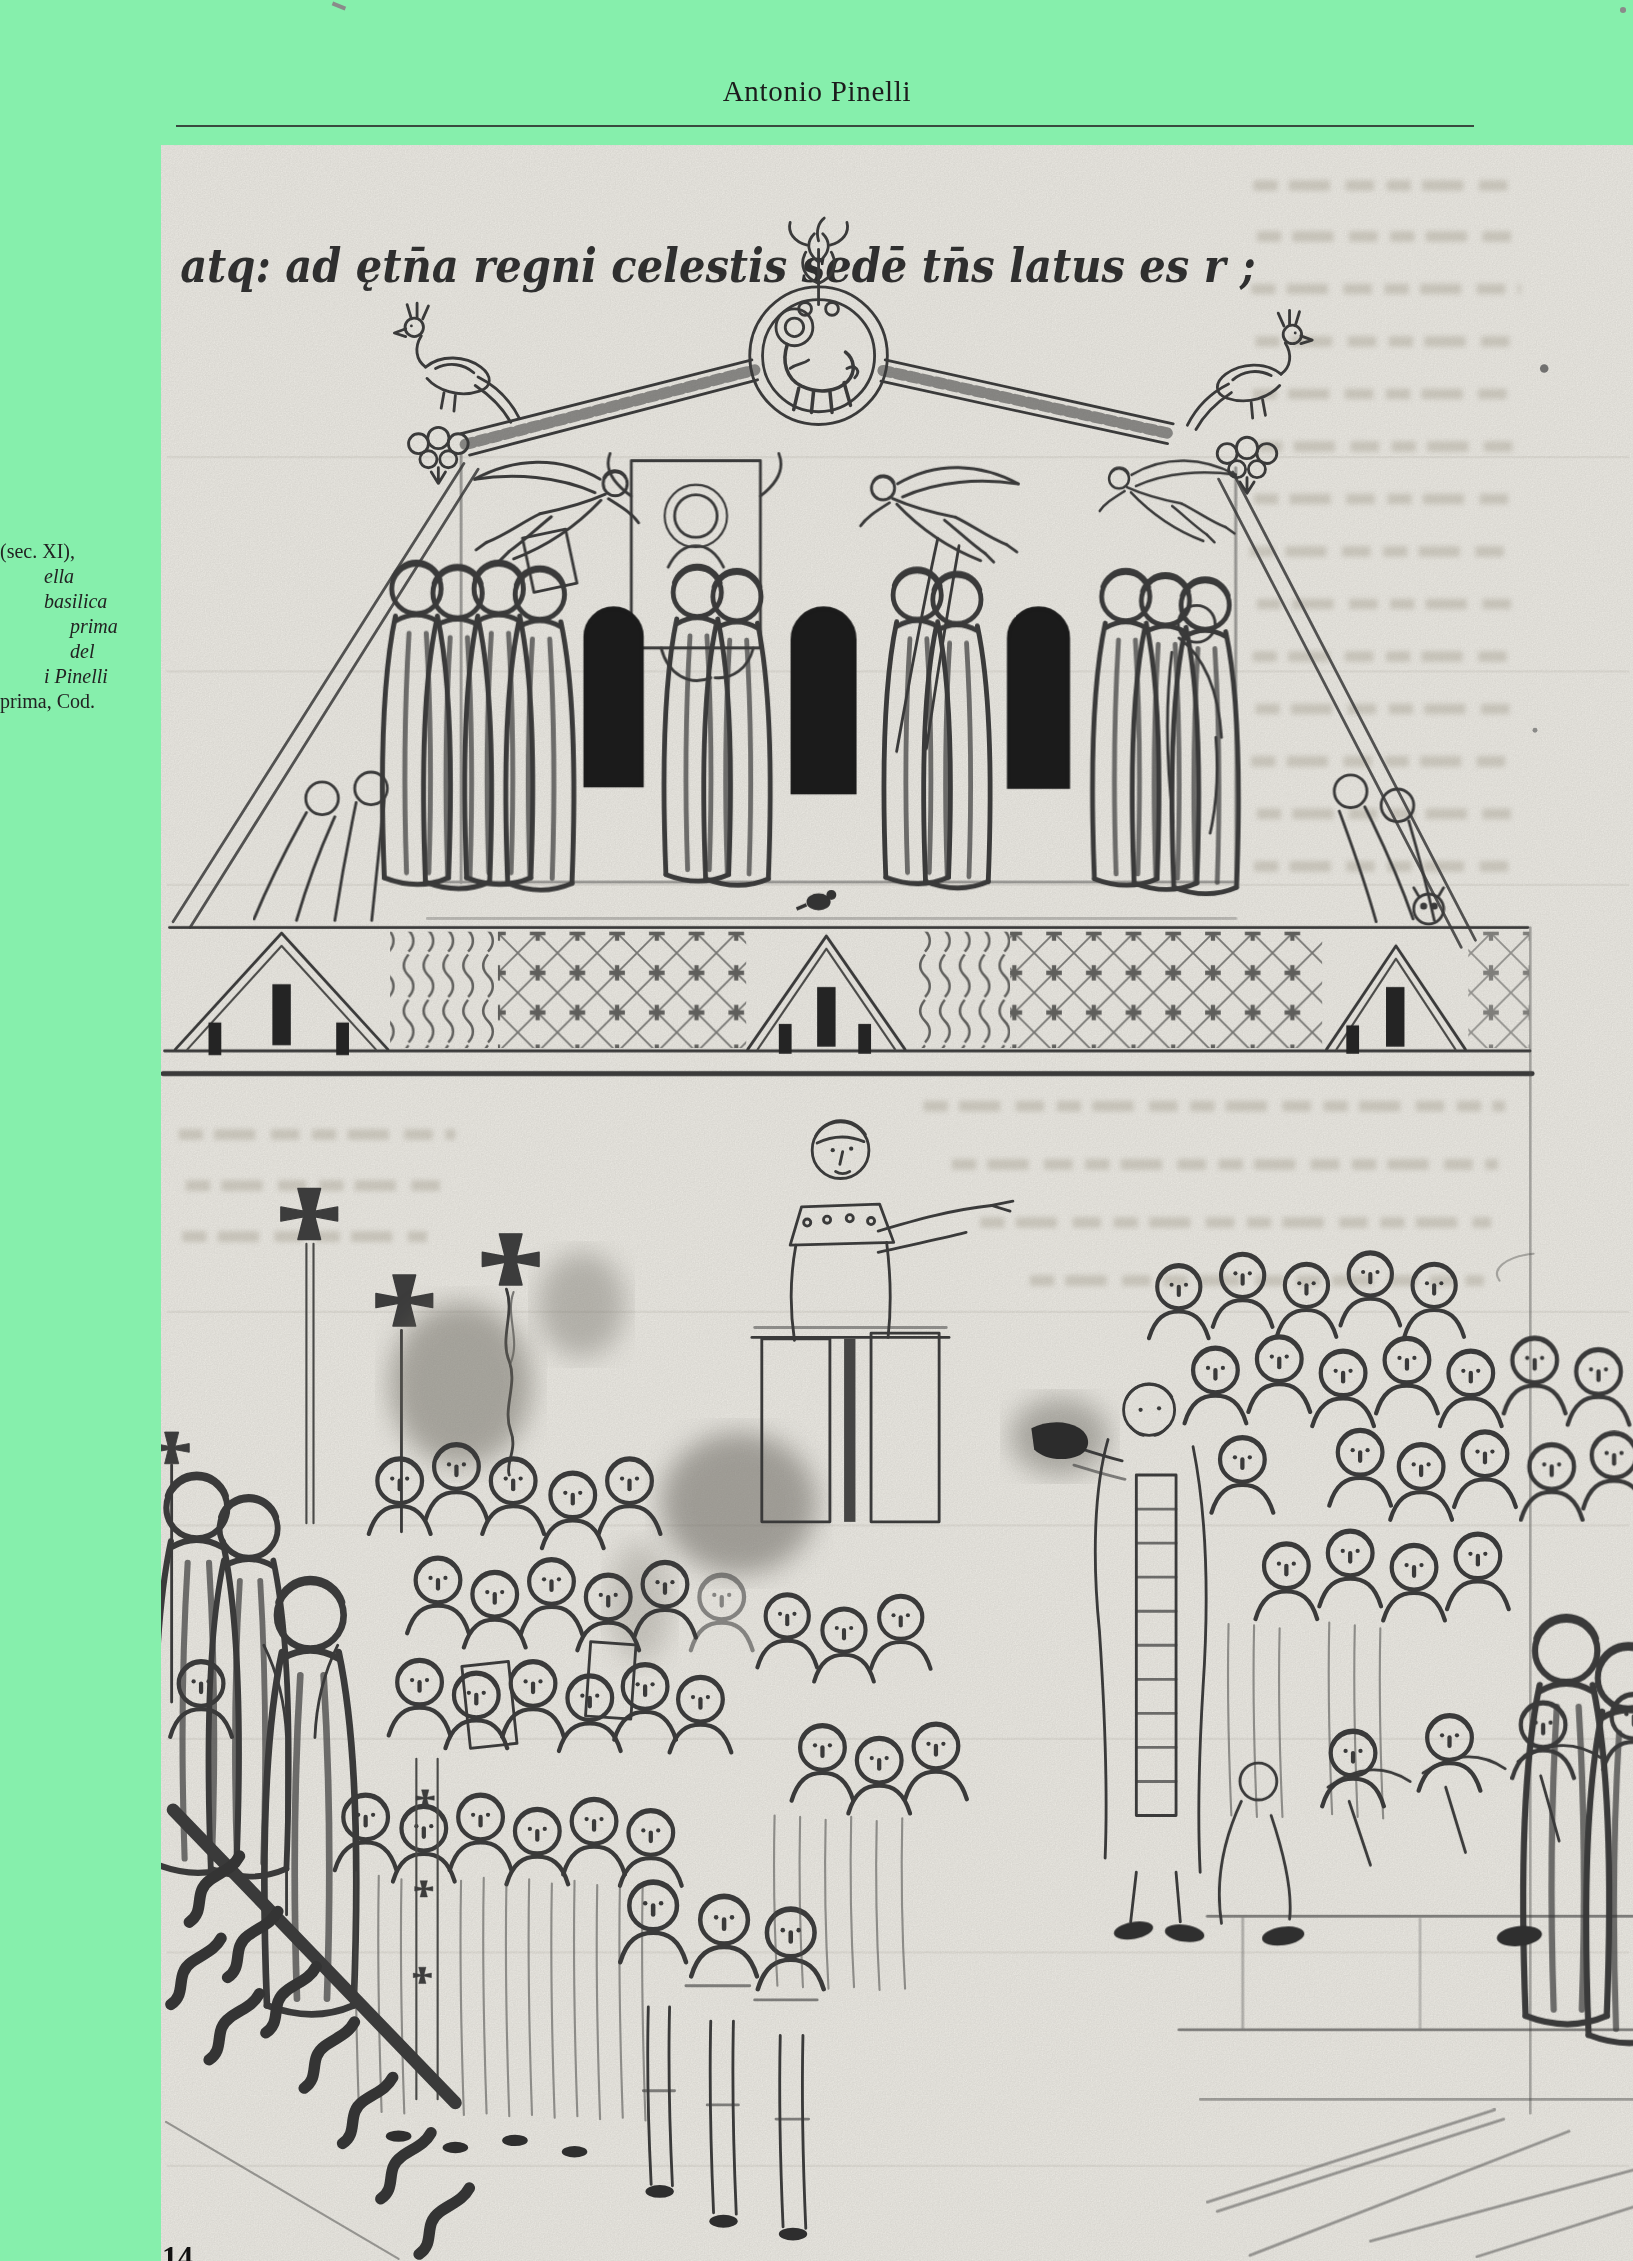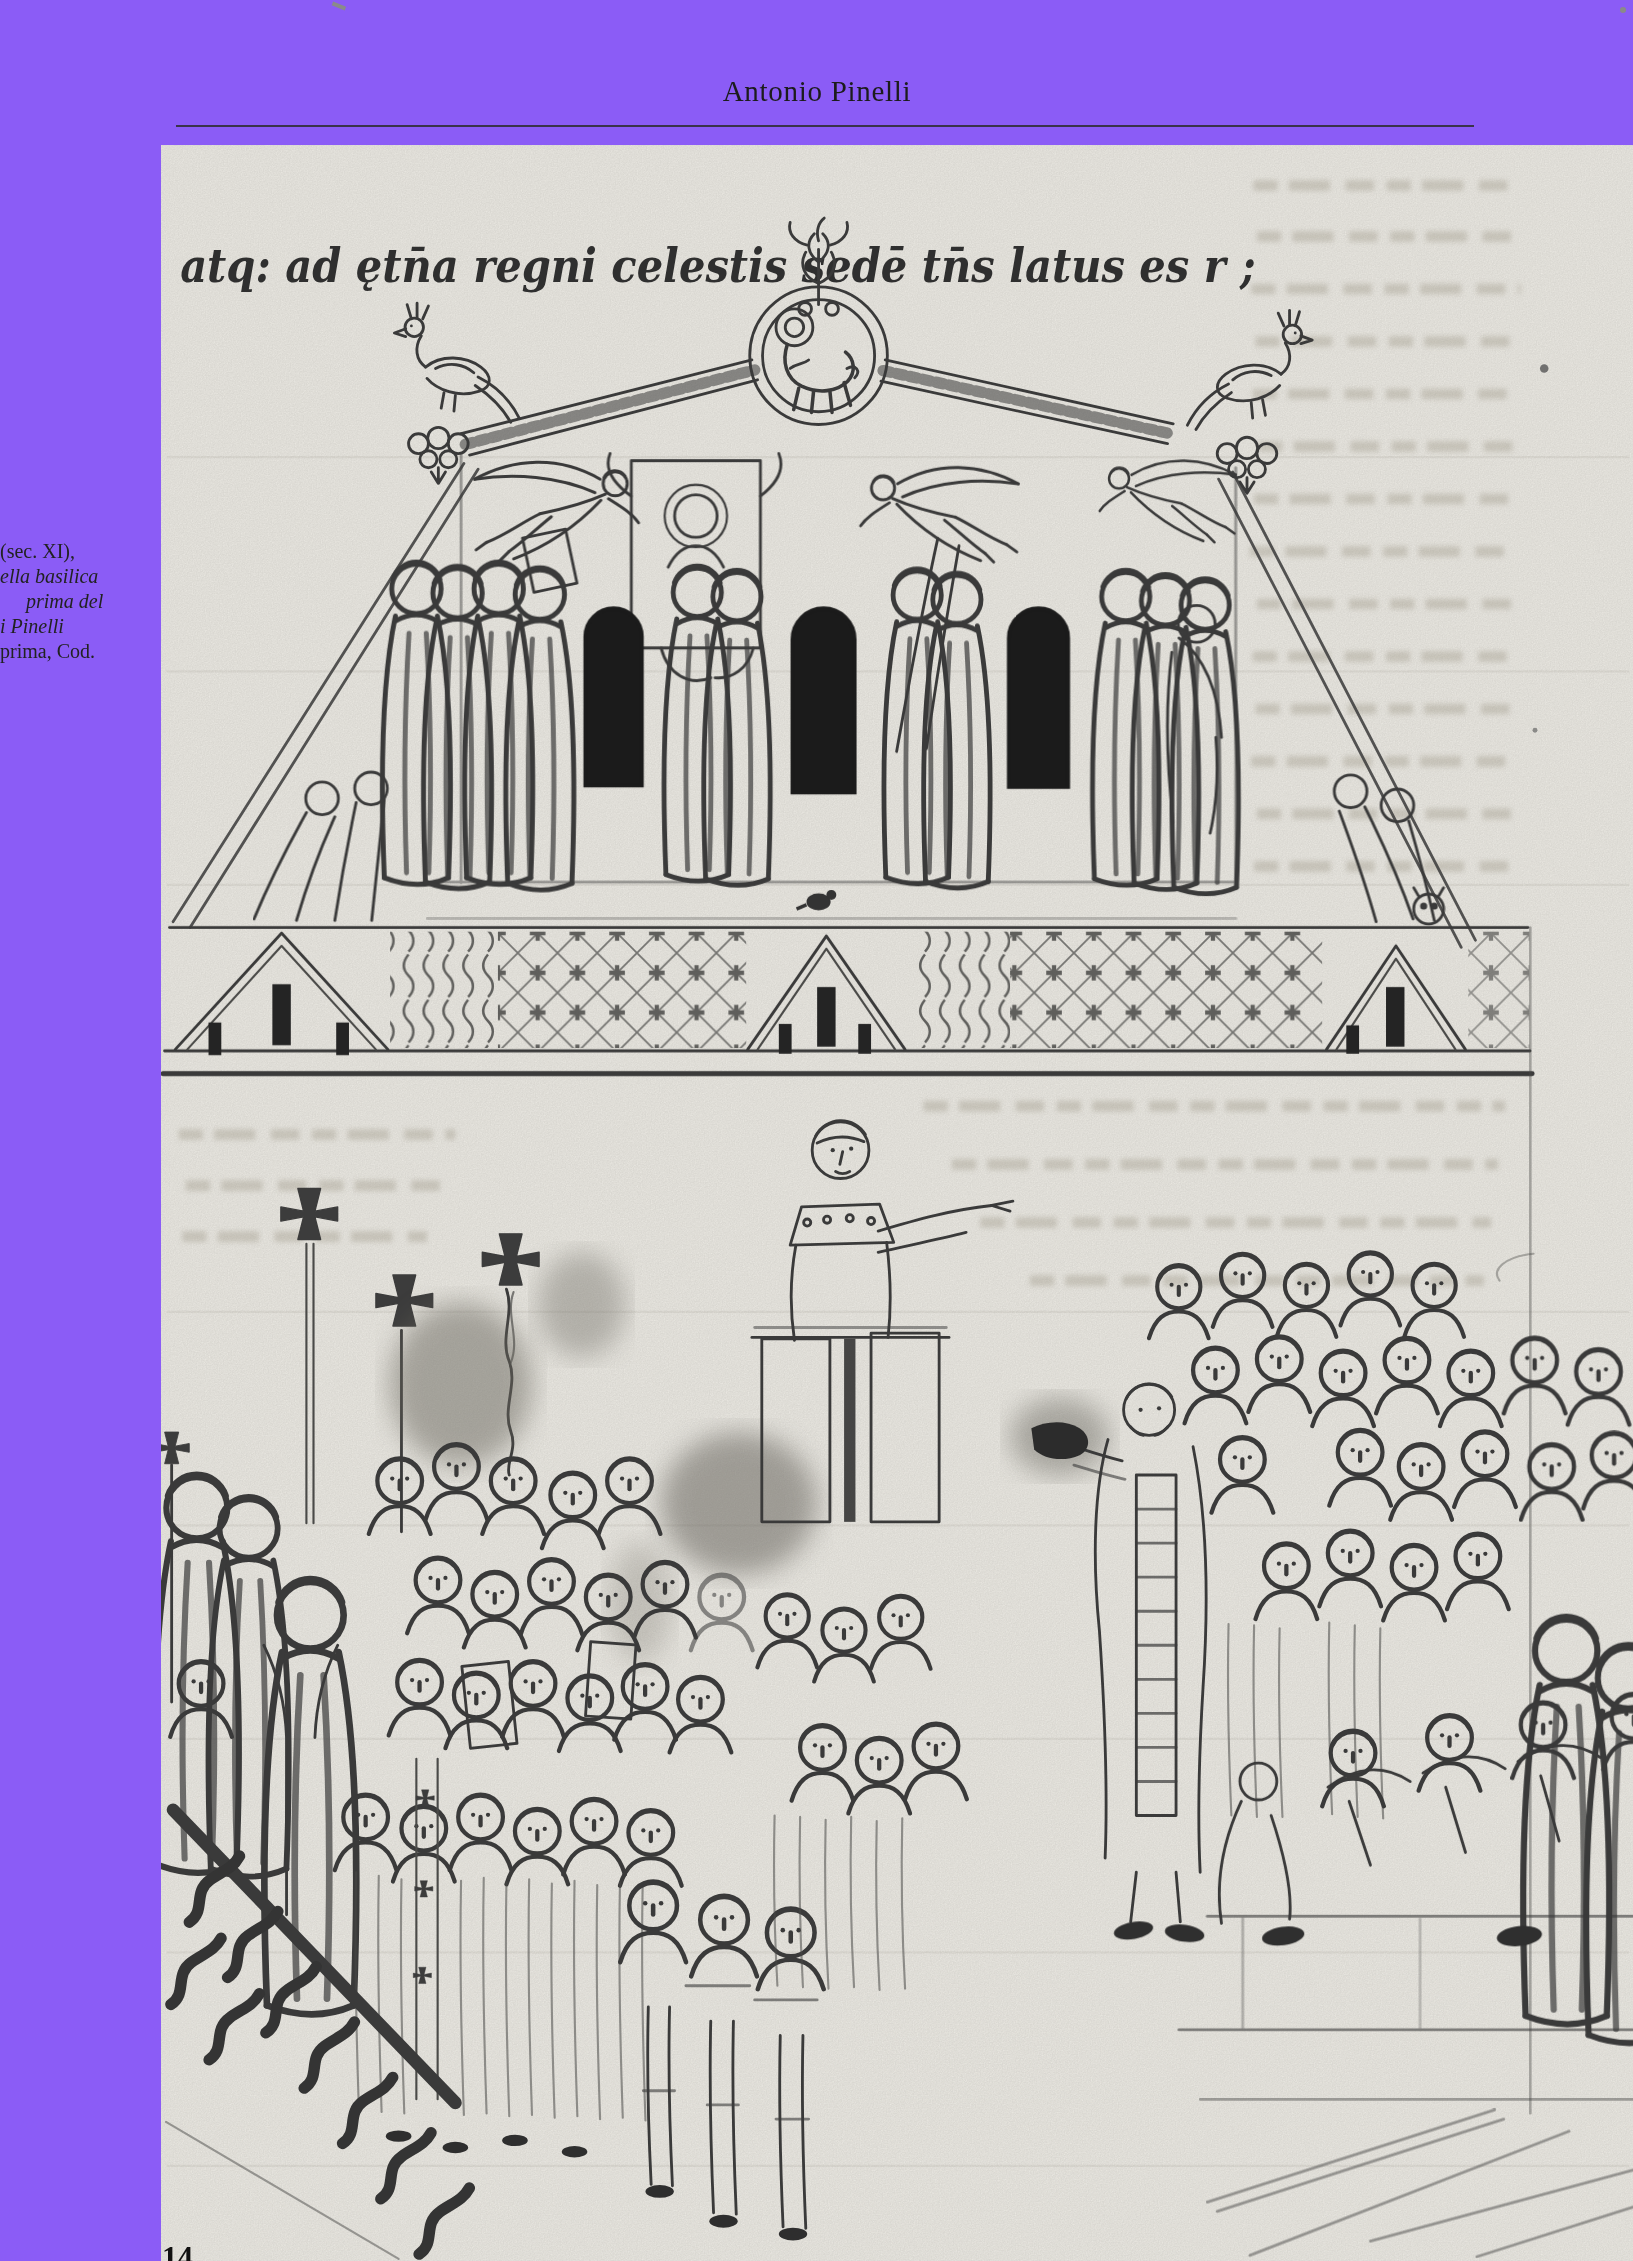--- a/index.html
+++ b/index.html
@@ -1,22 +1,22 @@
 <!DOCTYPE html>
 <html style="font-size:11.3px"><head>
 <meta charset="utf-8">
 <style>
   html,body{margin:0;padding:0;background:#ffffff;}
-  #page{position:relative;width:1634px;height:2261px;background:#8b5cf6;overflow:hidden;
+  #page{position:relative;width:1634px;height:2261px;background:#86efac;overflow:hidden;
         font-family:"Liberation Serif","DejaVu Serif",serif;color:#1d1d1d;}
   .running-head{position:absolute;top:75px;left:0;width:100%;text-align:center;
         font-size:29px;letter-spacing:0.7px;color:#1c1c1c;}
   .head-rule{position:absolute;top:125px;left:176px;width:1298px;height:2.1px;background:#2b2b2b;opacity:.85;}
   .margin-caption{position:absolute;left:0;top:539px;width:135px;font-size:20px;line-height:25px;color:#222;}
-  .margin-caption .it{font-style:italic;}
+  .margin-caption .it{font-style:italic;margin-left:44px;}
   .page-number{position:absolute;left:162px;top:2240px;font-size:31px;font-weight:bold;color:#111;}
   .speck{position:absolute;background:#8a8a8a;}
   #plate-wrap{position:absolute;left:161px;top:145px;width:1474px;height:1672px;}
   svg{display:block;}
   .ink{stroke:#3a3a3a;fill:none;stroke-width:4;stroke-linecap:round;stroke-linejoin:round;}
   .ink2{stroke:#4a4a48;fill:none;stroke-width:3;stroke-linecap:round;stroke-linejoin:round;}
 </style>
 </head>
 <body>
 

